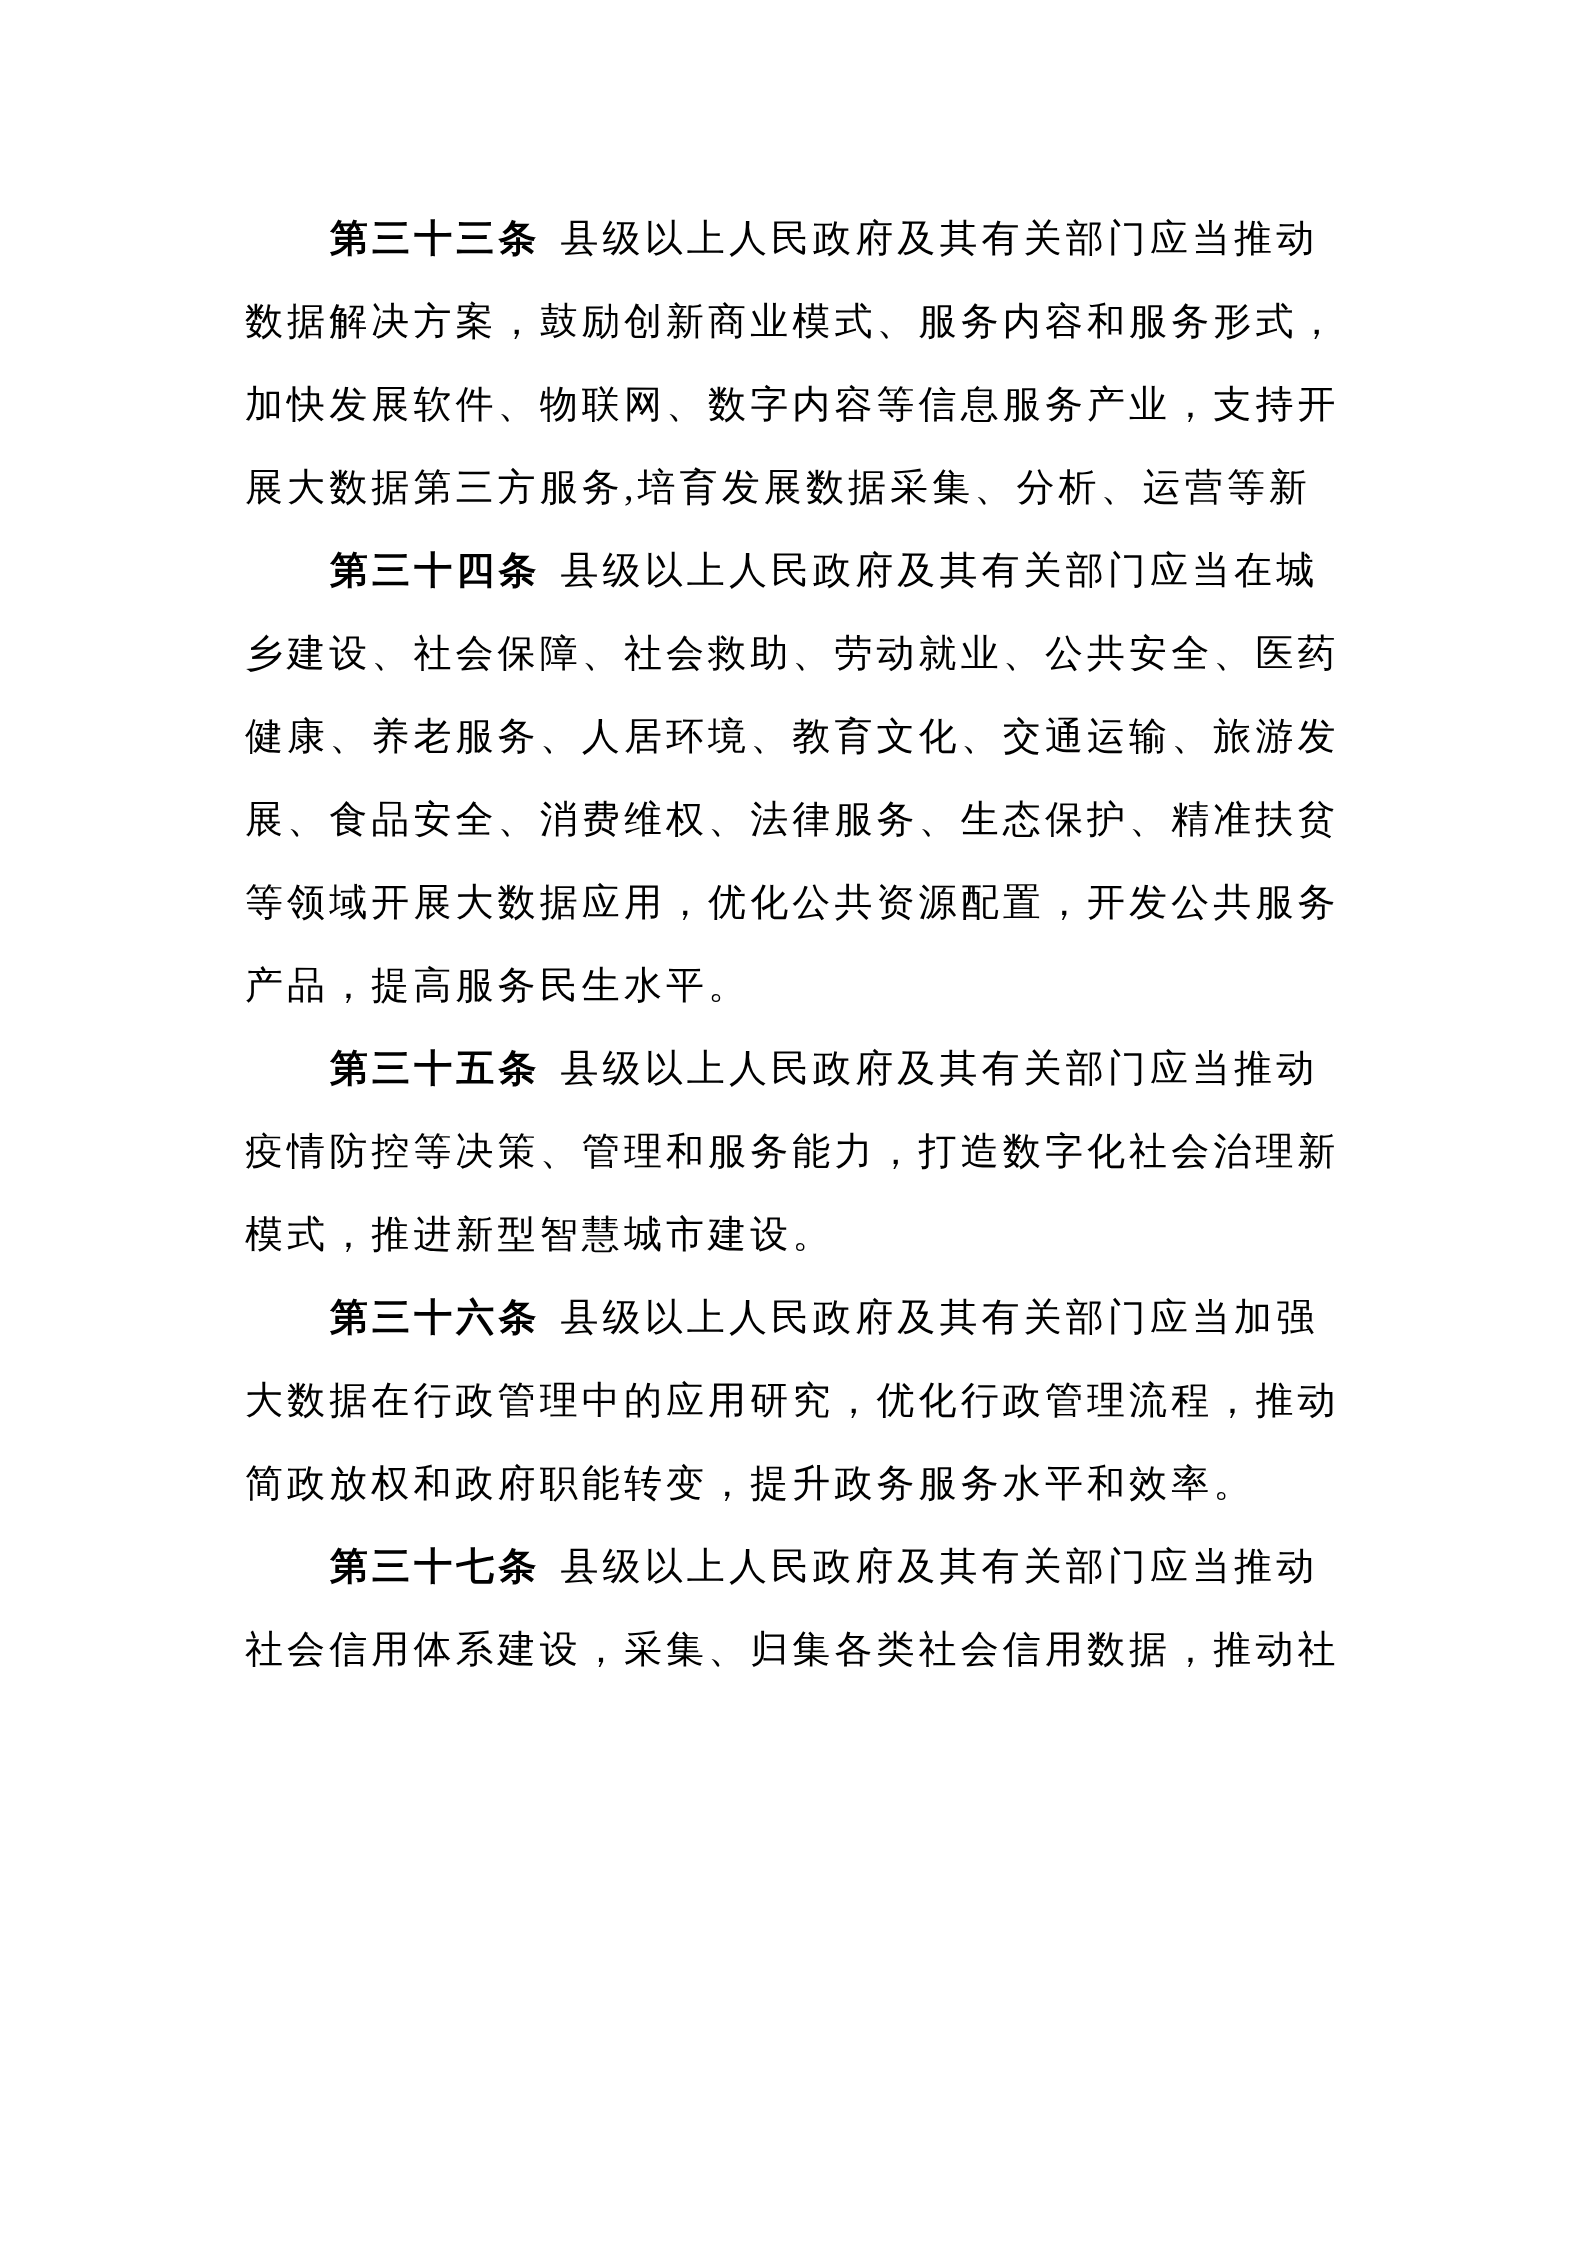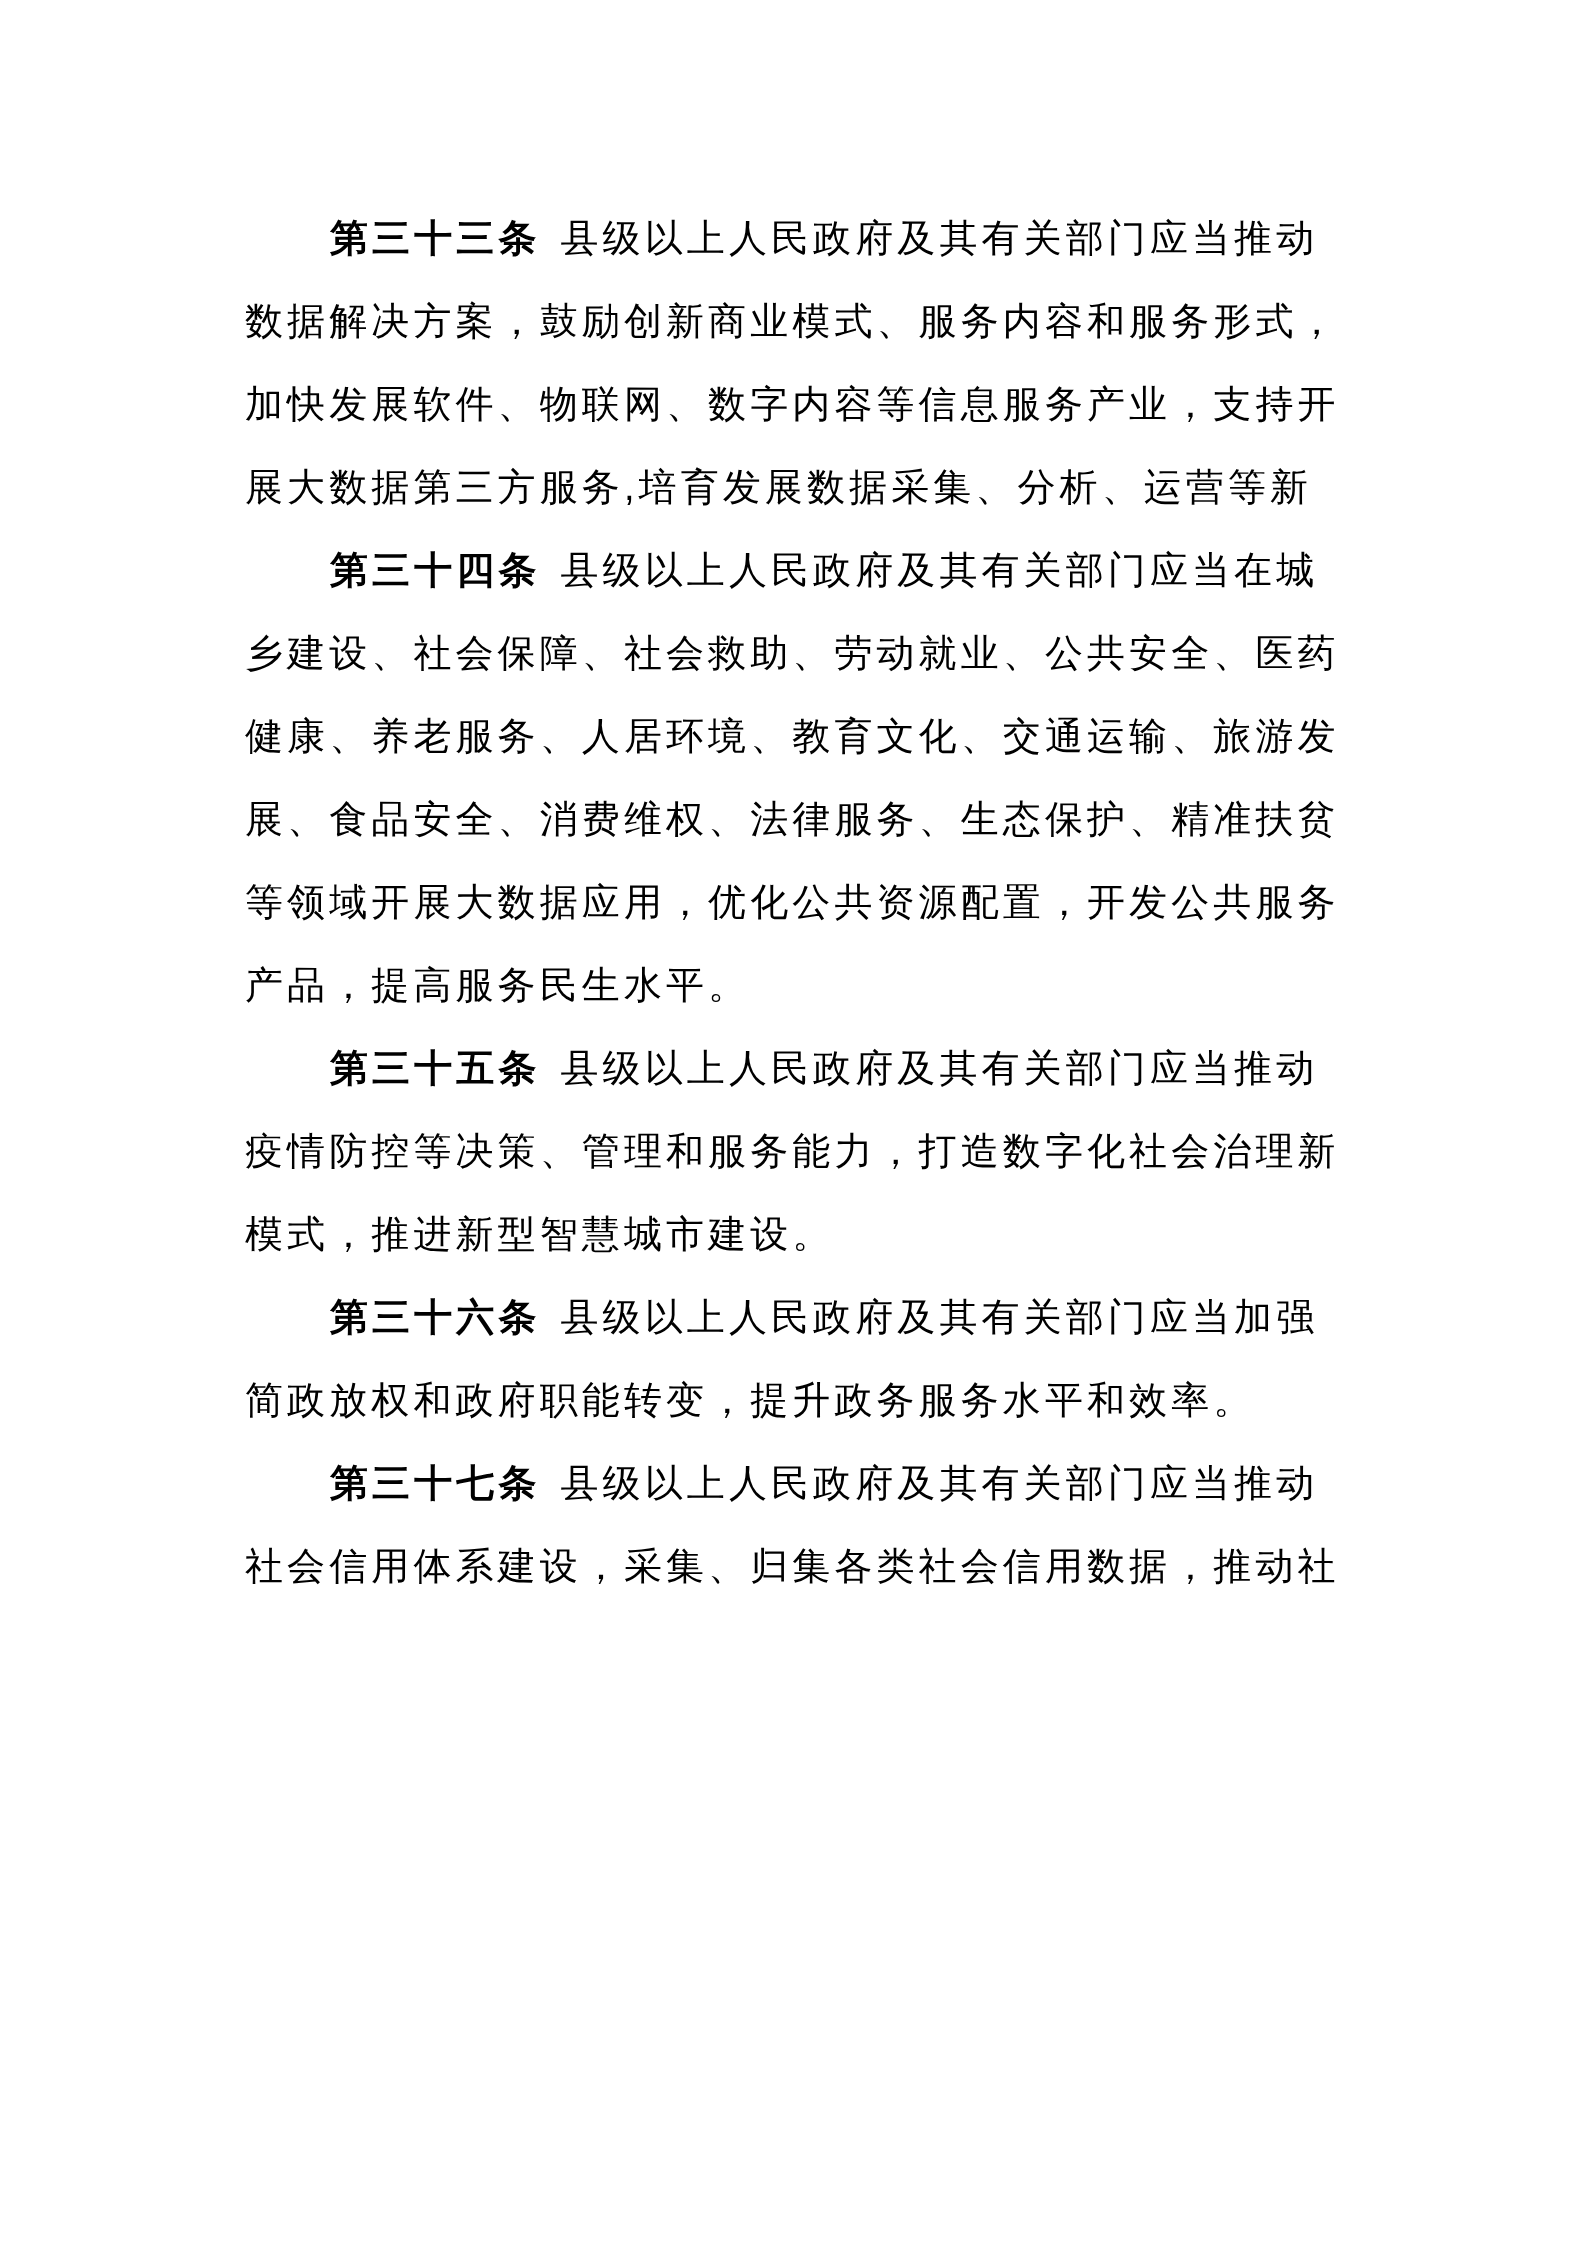--- a/index.html
+++ b/index.html
@@ -3,21 +3,21 @@
 <meta charset="utf-8">
 <style>
   html, body { margin: 0; padding: 0; background: #ffffff; }
   body { width: 1586px; height: 2244px; position: relative; overflow: hidden; }
   .page {
     position: absolute;
     left: 245px;
     top: 197px;
     width: 1100px;
     color: #000000;
-    font-family: Liberation Sans, sans-serif;
+    font-family: Liberation Serif, serif;
     font-size: 38px;
     line-height: 83px;
   }
   .line {
     display: block;
     white-space: nowrap;
     height: 83px;
     letter-spacing: 4.1px;
   }
   .line.indent { padding-left: 85px; }
@@ -46,20 +46,21 @@
   </div>
 
   <div>
     <span class="line indent"><span class="heading">第三十五条</span><span class="sp"></span><span>县级以上人民政府及其有关部门应当推动</span></span>
     <span class="line">疫情防控等决策、管理和服务能力，打造数字化社会治理新</span>
     <span class="line">模式，推进新型智慧城市建设。</span>
   </div>
 
   <div>
     <span class="line indent"><span class="heading">第三十六条</span><span class="sp"></span><span>县级以上人民政府及其有关部门应当加强</span></span>
+    <span class="line">大数据在行政管理中的应用研究，优化行政管理流程，推动</span>
     <span class="line">简政放权和政府职能转变，提升政务服务水平和效率。</span>
   </div>
 
   <div>
     <span class="line indent"><span class="heading">第三十七条</span><span class="sp"></span><span>县级以上人民政府及其有关部门应当推动</span></span>
     <span class="line">社会信用体系建设，采集、归集各类社会信用数据，推动社</span>
   </div>
 
 </div>
 

